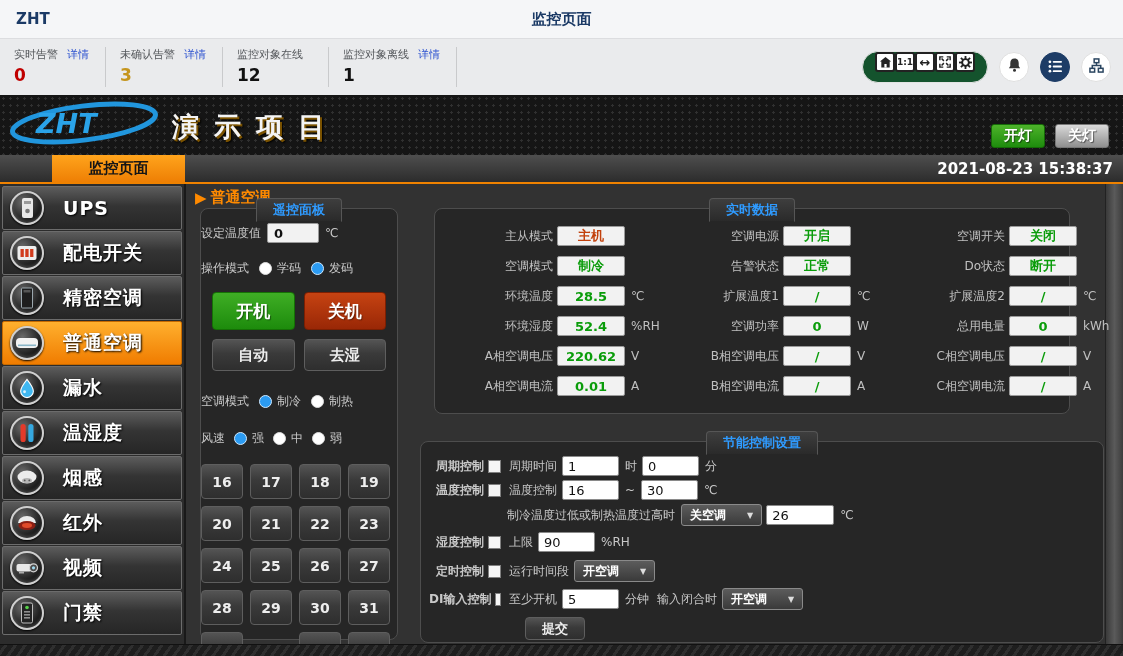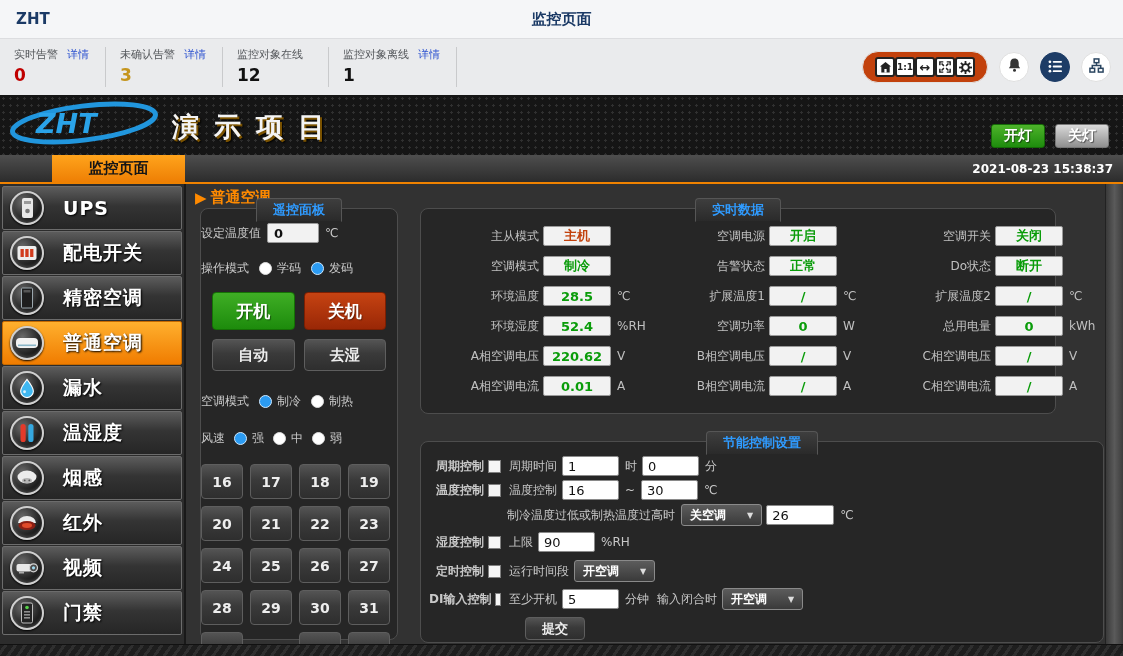--- a/index.html
+++ b/index.html
@@ -14,22 +14,22 @@
 
   
   .statsbar{position:absolute;left:0;top:38px;width:100%;height:57px;background:#eaebed;
             border-top:1px solid #dcdde0;display:flex;align-items:center;box-sizing:border-box;}
   .stat{padding:0 16px 0 14px;border-right:1px solid #c9cacc;height:40px;}
   .stat:last-of-type{border-right:none;}
   .stat-top{font-size:11px;color:#55585c;display:flex;gap:9px;white-space:nowrap;}
   .stat-link{color:#2f54d0;cursor:pointer;}
   .stat-val{font-size:17px;font-weight:bold;margin-top:3px;}
   .tools{margin-left:auto;display:flex;align-items:center;gap:11px;padding-right:12px;}
-  .pill{background:#c2410c;border:1px solid #e2e2e2;border-radius:16px;height:30px;
-        display:flex;align-items:center;padding:0 12px;}
+  .pill{background:#14532d;border:1px solid #e2e2e2;border-radius:16px;height:30px;
+        display:flex;padding:0 12px;}
   .sqicon{width:20px;height:20px;border:2px solid #222;border-radius:3px;box-sizing:border-box;
           display:flex;align-items:center;justify-content:center;font-size:9px;font-weight:bold;
           color:#222;cursor:pointer;background:#fff;}
   .circle-btn{width:30px;height:30px;border-radius:50%;background:#fff;border:1px solid #e0e0e0;
           display:flex;align-items:center;justify-content:center;cursor:pointer;box-sizing:border-box;}
   .circle-btn.active{background:#1d3c66;border-color:#1d3c66;}
 
   
   .banner{position:absolute;left:0;top:95px;width:100%;height:60px;background:#151515;
           background-image:radial-gradient(circle,#303030 1.2px,transparent 1.4px);
@@ -43,21 +43,21 @@
   .light-on{right:78px;background:linear-gradient(#4db32a,#1e8c0d);border:1px solid #156a07;}
   .light-off{right:14px;background:linear-gradient(#d9d9d9,#8f8f8f);border:1px solid #777;}
 
   
   .tabbar{position:absolute;left:0;top:155px;width:100%;height:27px;
           background:linear-gradient(#4e4e4e,#2c2c2c);border-bottom:2px solid #ef8200;
           display:flex;box-sizing:content-box;}
   .page-tab{margin-left:52px;width:133px;background:linear-gradient(#ffa41c,#ee7f04);
             color:#161616;font-weight:bold;font-size:15px;display:flex;align-items:center;
             justify-content:center;cursor:pointer;}
-  .timestamp{margin-left:auto;color:#fff;font-weight:bold;font-size:12px;display:flex;
+  .timestamp{margin-left:auto;color:#fff;font-weight:bold;font-size:15px;display:flex;
              align-items:center;padding-right:10px;}
 
   
   .main{position:absolute;left:0;top:184px;width:100%;height:460px;background:#323232;}
   .sidebar{position:absolute;left:0;top:0;width:186px;height:100%;background:#2c2c2c;
            border-right:2px solid #191919;box-sizing:border-box;padding-top:1px;}
   .side-item{height:42px;margin:1px 2px;background:linear-gradient(#5c5c5c,#343434 45%,#262626);
              border:1px solid #6c6c6c;border-radius:2px;display:flex;align-items:center;
              gap:19px;padding-left:7px;cursor:pointer;}
   .side-item.selected{background:linear-gradient(#ffb02e,#f07c00);border-color:#c66a00;}
@@ -114,21 +114,21 @@
             display:flex;align-items:center;justify-content:center;}
   .midrow{margin-top:9px;width:100%;padding:0 11px;box-sizing:border-box;display:flex;gap:9px;}
   .btn-mid{height:30px;font-size:15px;flex:1;}
   .acmode{margin-top:22px;gap:10px;}
   .fan{margin-top:20px;gap:9px;}
   .keypad{margin-top:17px;display:grid;grid-template-columns:repeat(4,42px);gap:7px;}
   .key{height:33px;font-size:14px;}
   .key.spacer{visibility:hidden;}
 
   
-  .realtime{left:234px;top:24px;width:636px;height:206px;}
+  .realtime{left:248px;top:24px;width:636px;height:206px;}
   .rt-cols{display:flex;padding-top:17px;}
   .rt-col{width:228px;}
   .rt-row{display:flex;align-items:center;margin-bottom:10px;}
   .rt-label{width:118px;text-align:right;color:#c0c0c0;font-size:12px;margin-right:4px;
             white-space:nowrap;}
   .rt-field{width:68px;}
   .rt-unit{width:30px;color:#c0c0c0;font-size:12px;margin-left:6px;white-space:nowrap;}
 
   
   .energy{left:234px;top:257px;width:684px;height:202px;display:flex;flex-direction:column;

